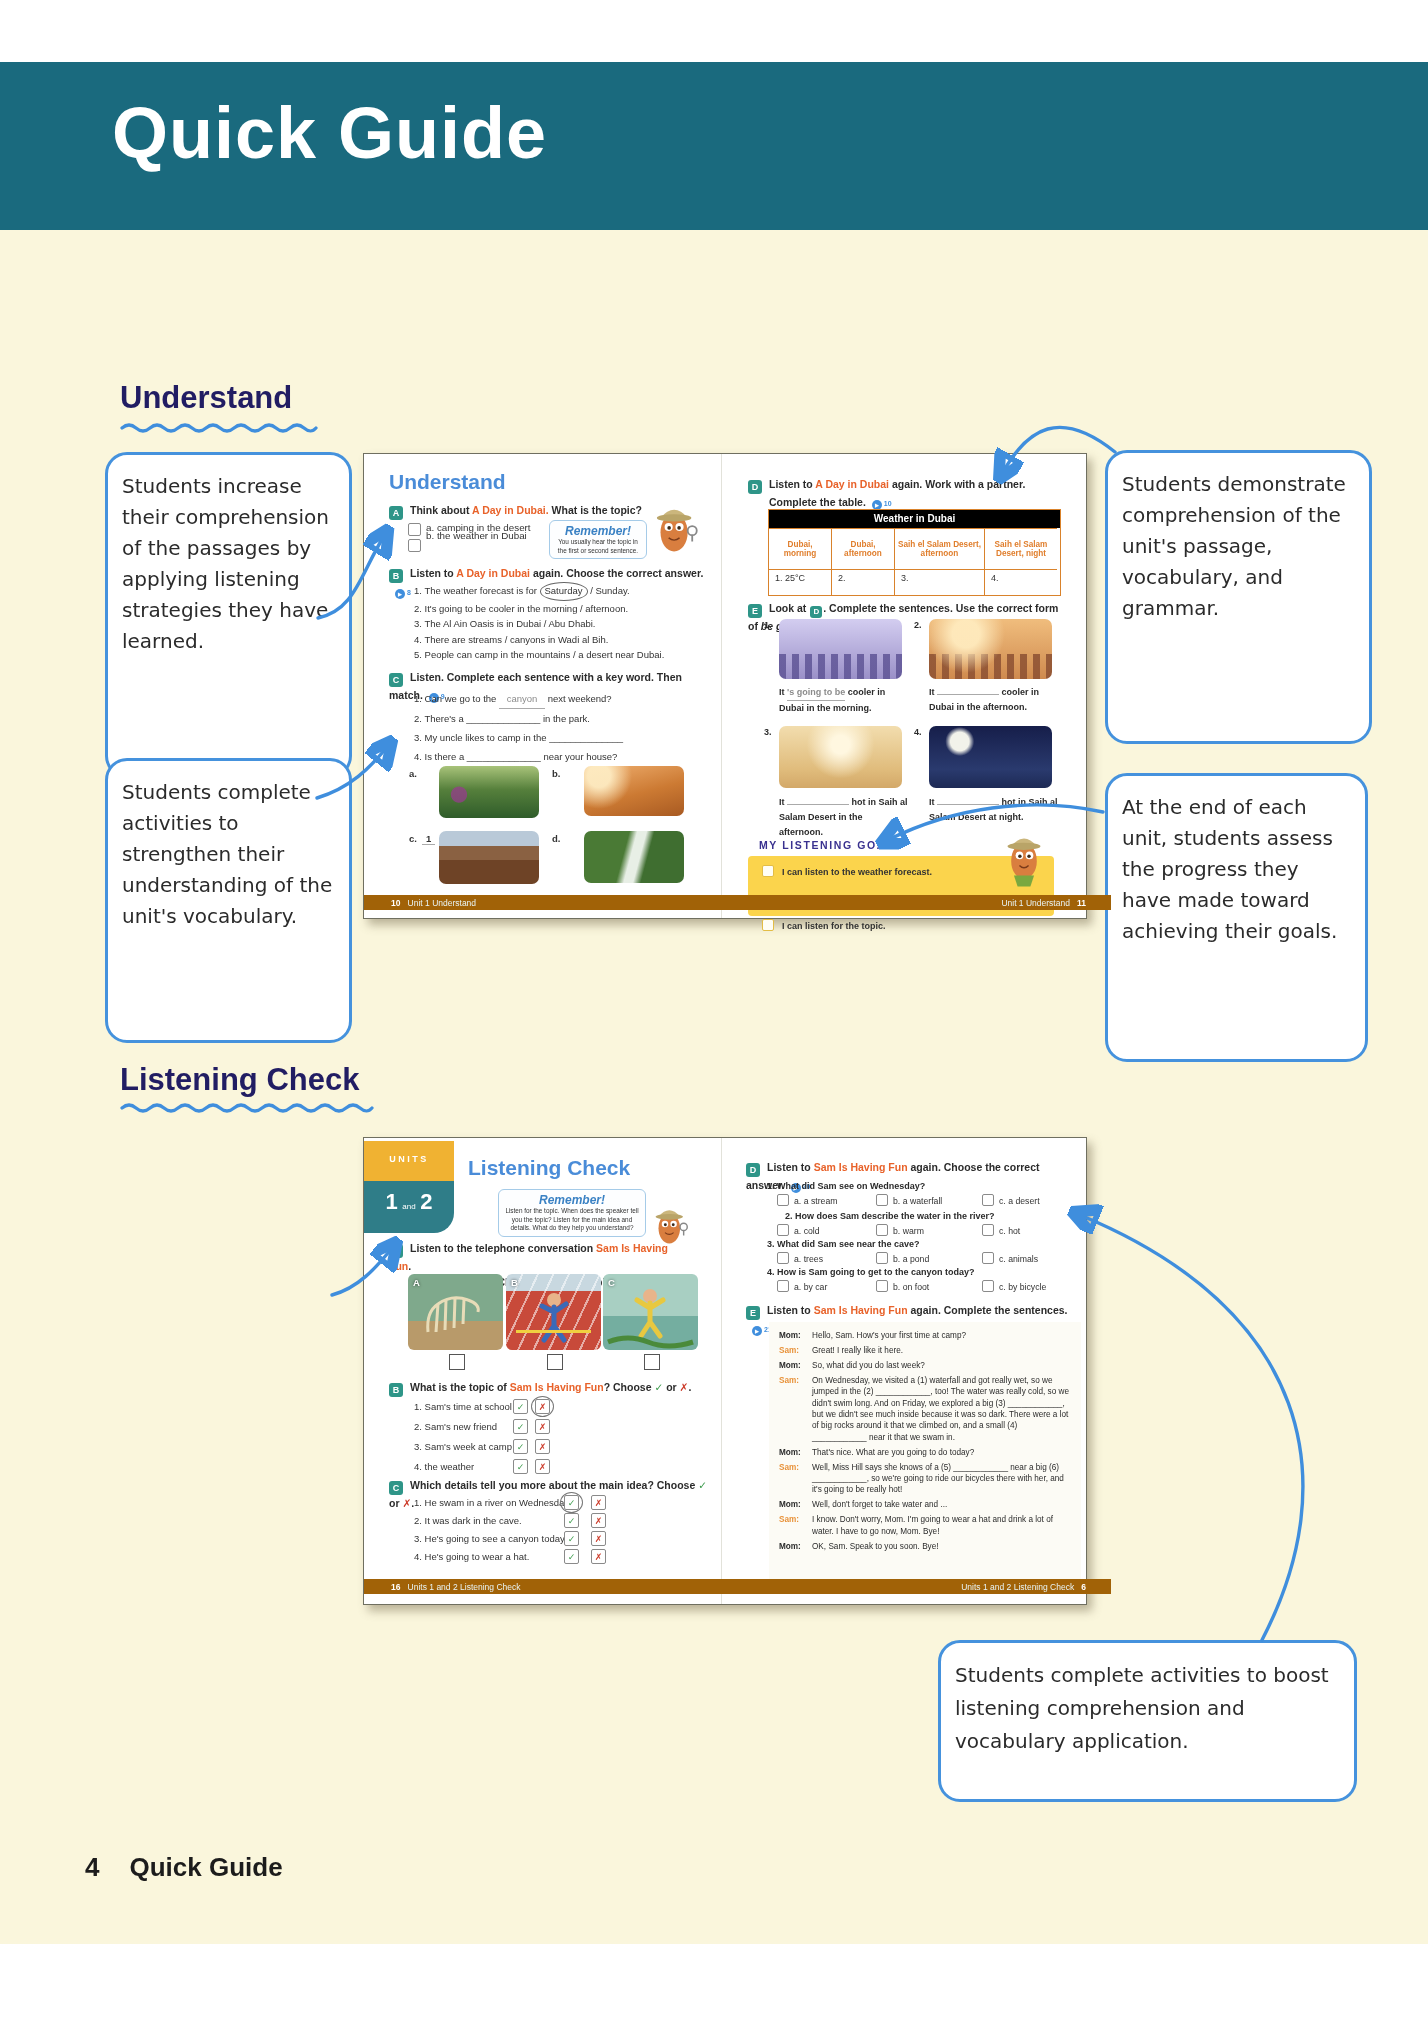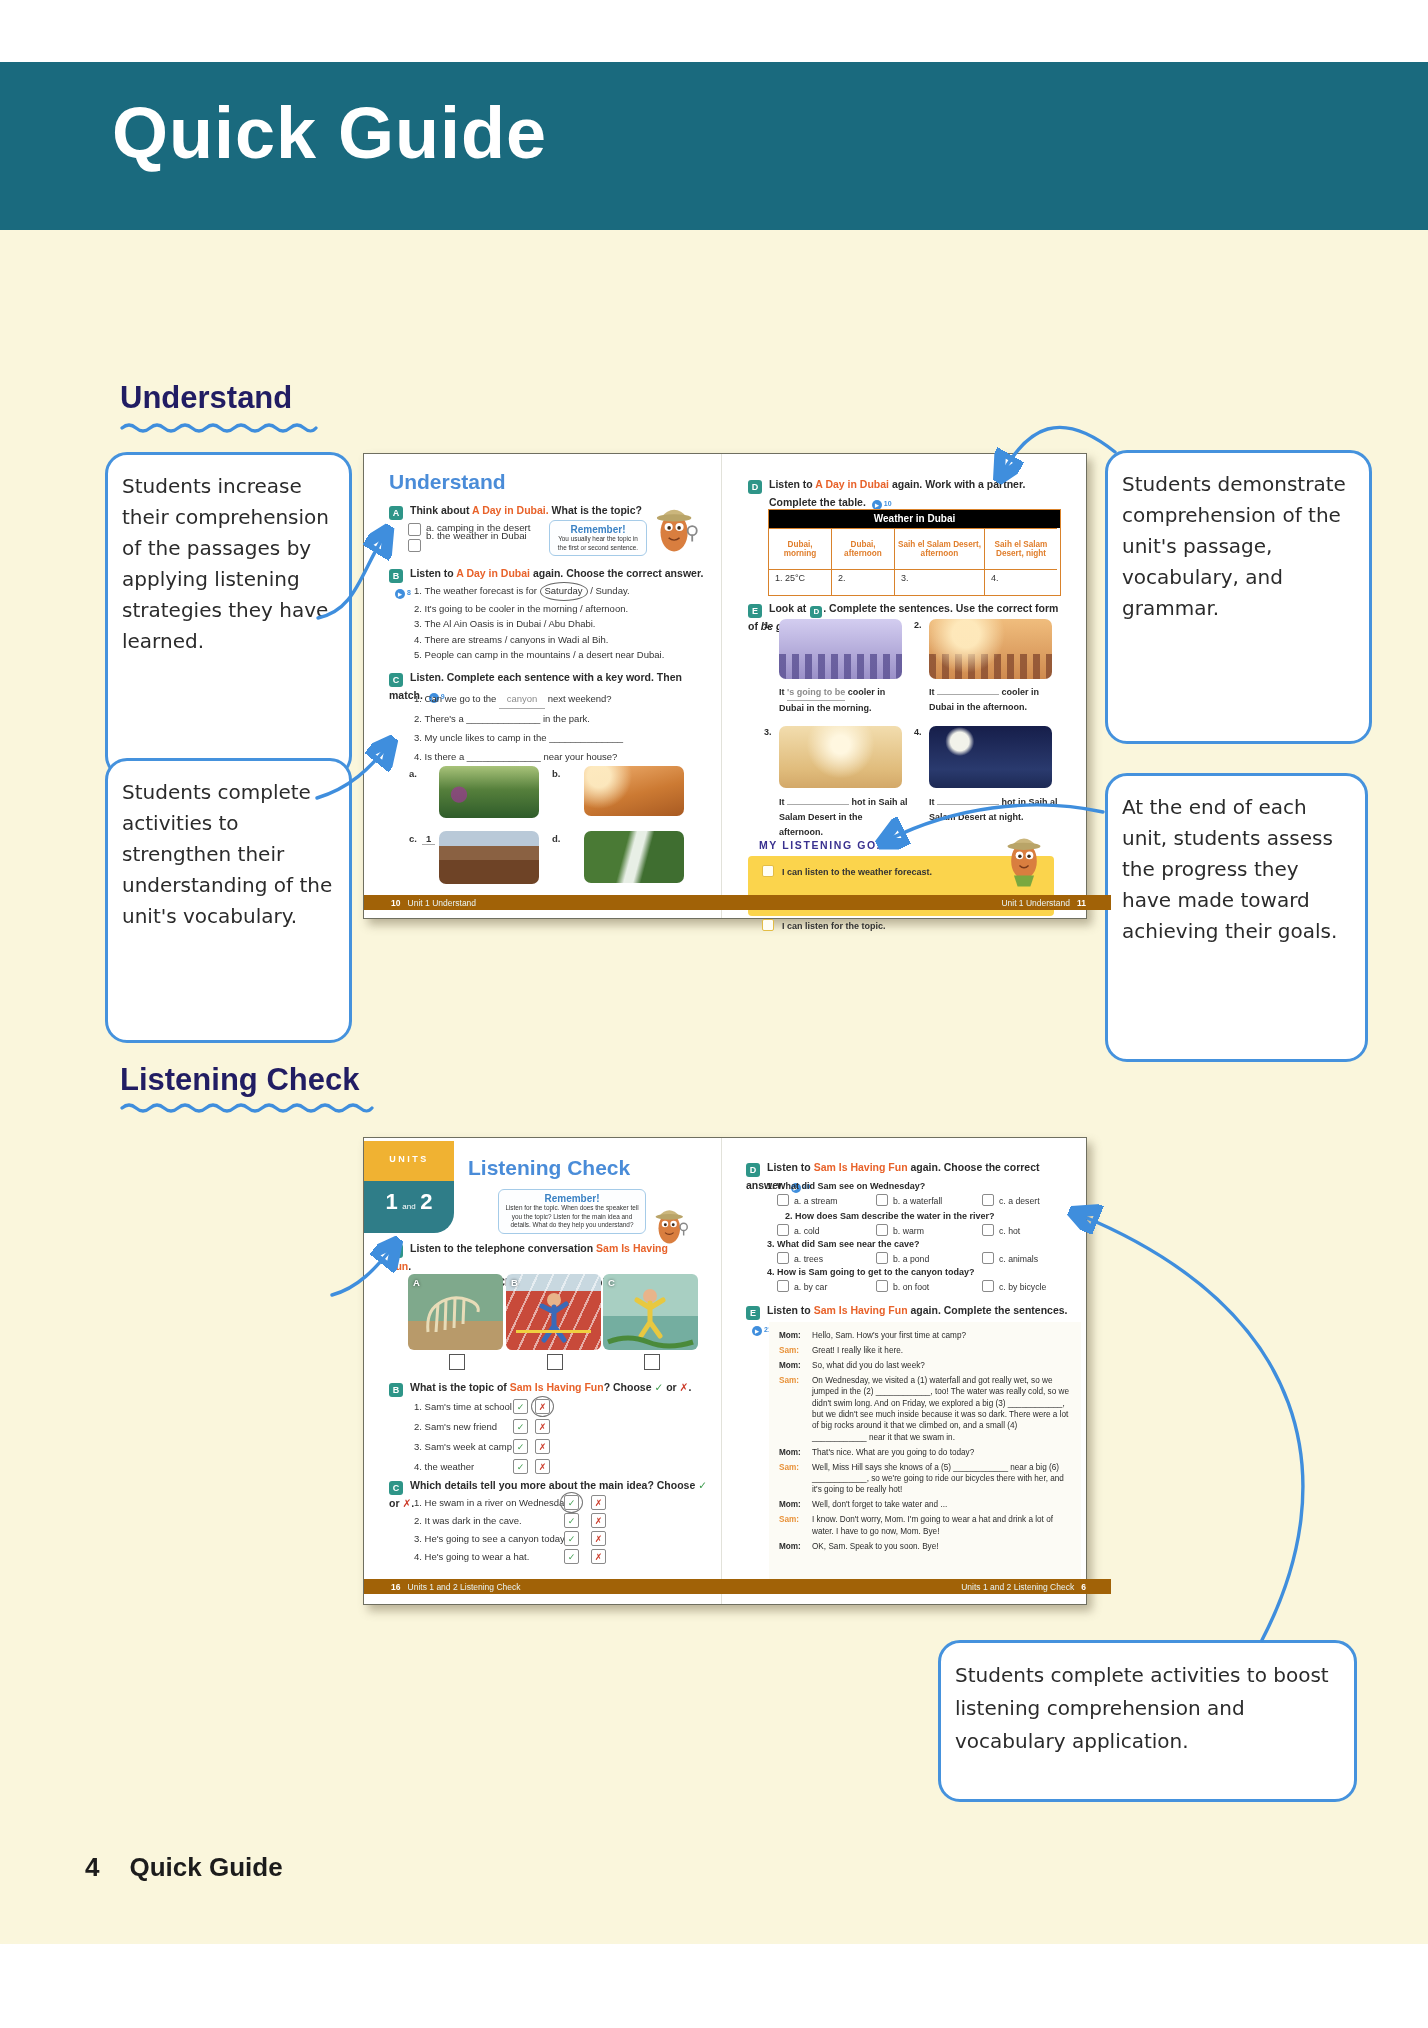--- a/index.html
+++ b/index.html
@@ -24,21 +24,21 @@
   .badge.inline{margin:0 1px;width:12px;height:12px;line-height:12px;font-size:8px;}
   .task{position:absolute;font-size:10.5px;font-weight:bold;color:#2b2b2b;line-height:16px;}
   .story{color:#e8622a;}
   .list{position:absolute;font-size:9.5px;color:#333;}
   .circle-word{border:1.3px solid #666;border-radius:50%;padding:0 4px 1px;display:inline-block;}
   .ansline{display:inline-block;min-width:46px;border-bottom:1px solid #aaa;text-align:center;}
   .hand{color:#8c8c8c;font-style:normal;}
   .cb{position:absolute;width:11px;height:11px;border:1.4px solid #8a8a8a;border-radius:2px;background:#fff;}
   .opt-label{position:absolute;font-size:9.8px;color:#333;}
   .rem{position:absolute;background:#fdfeff;border:1.2px solid #a5cbe8;border-radius:6px;text-align:center;padding:3px 4px;}
-  .rem-t{color:#3b82c4;font-weight:bold;font-size:10px;}
+  .rem-t{color:#3b82c4;font-weight:bold;font-size:12px;font-style:italic;}
   .rem-b{font-size:6.4px;line-height:8.6px;color:#333;}
   .audio{white-space:nowrap;margin-left:6px;}
   .audio .au-c{display:inline-block;width:10px;height:10px;border-radius:50%;background:#3f8edd;color:#fff;
                font-size:5px;line-height:10px;text-align:center;font-style:normal;vertical-align:-1px;}
   .audio .au-c::before{content:"\25B6";}
   .audio .au-n{color:#3f8edd;font-style:normal;font-size:7px;font-weight:bold;margin-left:2px;}
   .photo{position:absolute;border-radius:7px;}
   .photo-label{position:absolute;font-size:9.5px;font-weight:bold;color:#333;}
   .pfoot{position:absolute;height:15px;background:#a16207;color:#e9f4f4;font-size:8.5px;line-height:17px;}
   .pfoot b{color:#ffffff;}

